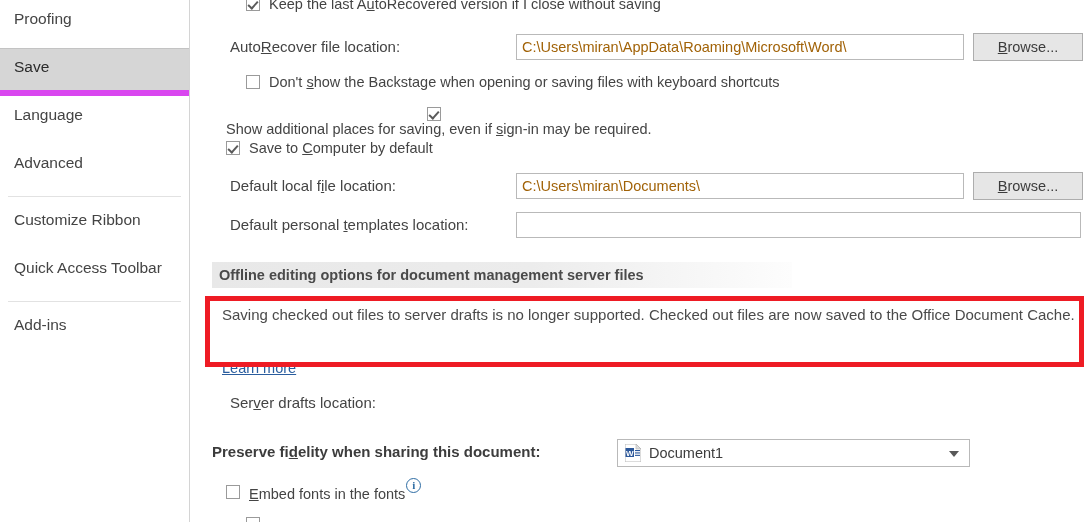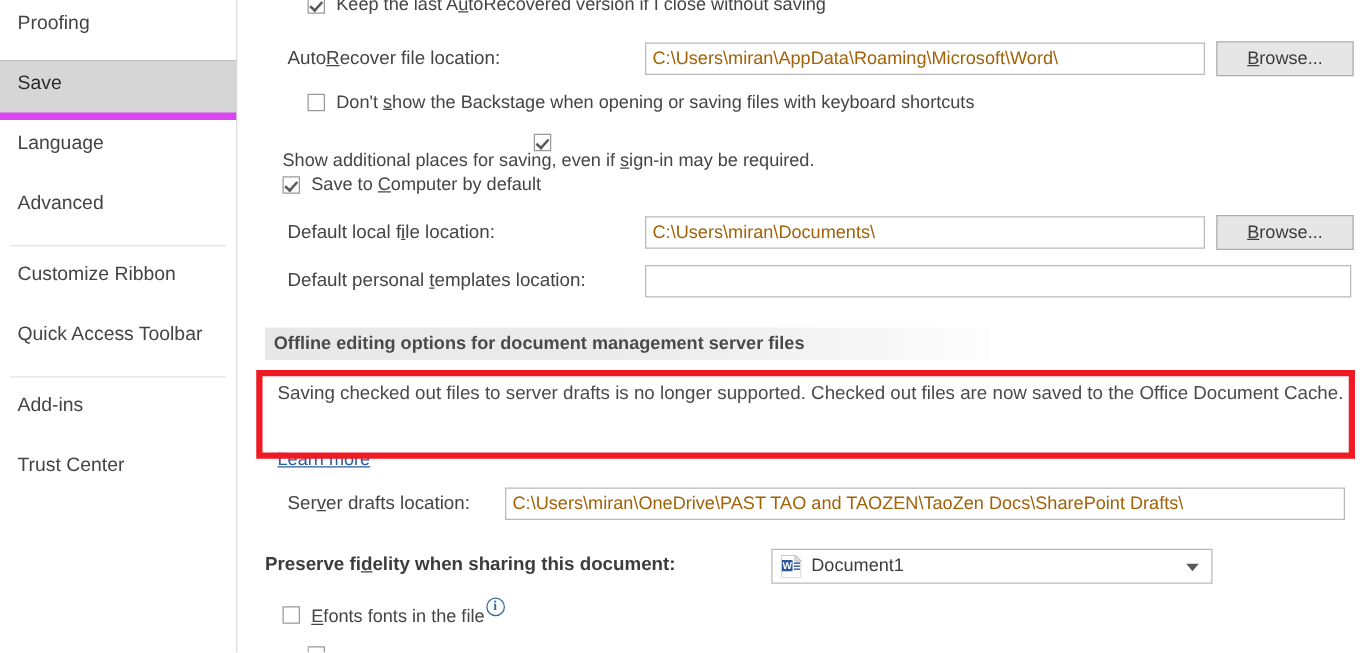--- a/index.html
+++ b/index.html
@@ -261,23 +261,20 @@
     <div class="nav-item">
       <span>Customize Ribbon</span>
     </div>
     <div class="nav-item">
       <span>Quick Access Toolbar</span>
     </div>
     <div class="nav-sep"></div>
     <div class="nav-item">
       <span>Add-ins</span>
     </div>
-    <div class="nav-item">
-      <span>Trust Center</span>
-    </div>
   </div>
 
   <div id="main">
 
     <div class="row" style="left:56px; top:-4px;">
       <span class="cbx checked"></span>
       <span class="cbx-label"><span>Keep the last A</span><span class="acc">u</span><span>toRecovered version if I close without saving</span></span>
     </div>
 
     <div class="row" style="left:40px; top:38px;">
@@ -329,23 +326,20 @@
     <div class="notice-text" style="left:32px; top:303px; width:856px;">
       <span>Saving checked out files to server drafts is no longer supported. Checked out files are now saved to the Office Document Cache.</span>
     </div>
 
     <div class="link" style="left:32px; top:360px;">
       <span>Learn more</span>
     </div>
 
     <div class="row" style="left:40px; top:394px;">
       <span class="field-label"><span>Ser</span><span class="acc">v</span><span>er drafts location:</span></span>
-    </div>
-    <div class="tbox" style="position:absolute; left:214px; top:390px; width:672px;">
-      <span>C:\Users\miran\OneDrive\PAST TAO and TAOZEN\TaoZen Docs\SharePoint Drafts\</span>
     </div>
 
     <div class="row" style="left:22px; top:443px;">
       <span class="bold-label"><span>Preserve fi</span><span class="acc">d</span><span>elity when sharing this document:</span></span>
     </div>
     <div class="combo" style="left:427px; top:439px; width:353px;">
       <span class="word-icon">
         <svg width="16" height="18" viewBox="0 0 16 18">
           <polygon points="0,0 11,0 16,5 16,18 0,18" fill="#ffffff" stroke="#b9b9b9" stroke-width="1"></polygon>
           <polygon points="11,0 16,5 11,5" fill="#dcdcdc" stroke="#b9b9b9" stroke-width="0.7"></polygon>
@@ -355,21 +349,21 @@
           <rect x="10" y="8.4" width="5" height="1.1" fill="#2b579a"></rect>
           <rect x="10" y="10.8" width="5" height="1.1" fill="#2b579a"></rect>
         </svg>
       </span>
       <span class="combo-text">Document1</span>
       <span class="combo-arrow"></span>
     </div>
 
     <div class="row" style="left:36px; top:482px;">
       <span class="cbx"></span>
-      <span class="cbx-label"><span class="acc">E</span><span>fonts fonts in the file</span><span class="info-icon">i</span></span>
+      <span class="cbx-label"><span class="acc">E</span><span>mbed fonts in the fonts</span><span class="info-icon">i</span></span>
     </div>
 
     <div class="clip-bottom" style="left:56px; top:516px; width:700px; height:6px;">
       <div style="display:flex;align-items:center;">
         <span class="cbx"></span>
         <span class="cbx-label">&nbsp;</span>
       </div>
     </div>
 
   </div>

